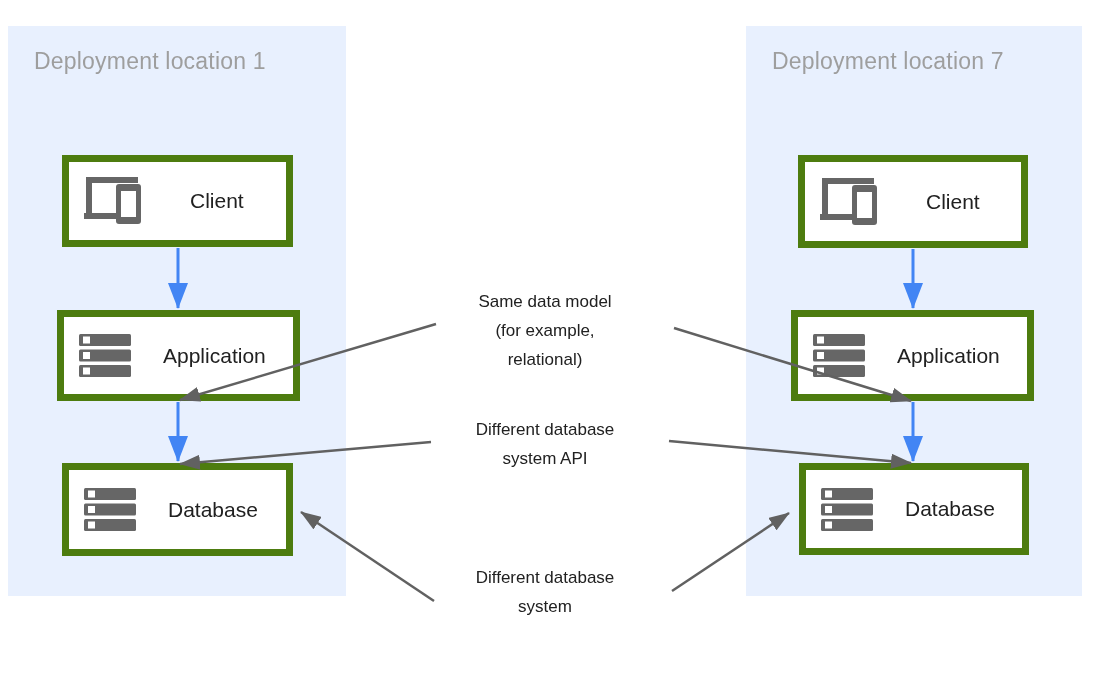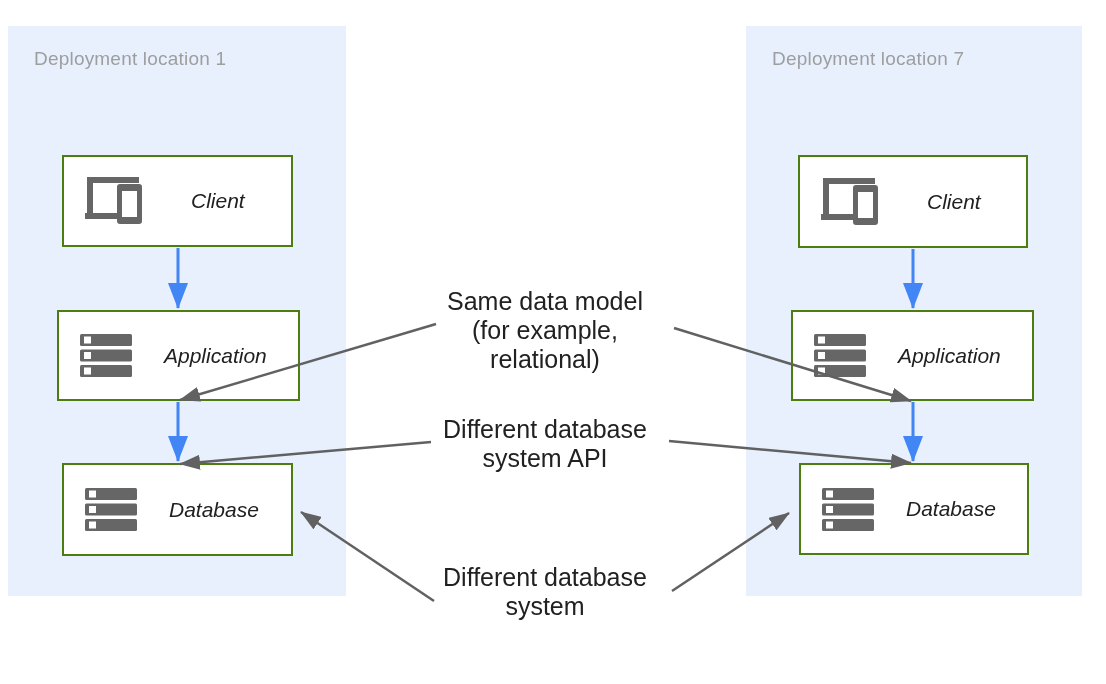--- a/index.html
+++ b/index.html
@@ -3,34 +3,34 @@
 <meta charset="utf-8">
 <style>
   html,body { margin:0; padding:0; background:#ffffff; }
   .stage {
     position:relative; width:1106px; height:684px; background:#ffffff;
     font-family:"Liberation Sans", sans-serif; overflow:hidden;
   }
   .panel { position:absolute; background:#e8f0fe; }
   .panel-title {
     position:absolute; top:22px; left:26px;
-    font-size:19px; color:#9e9e9e; letter-spacing:0.2px;
+    font-size:23px; color:#9e9e9e; letter-spacing:0.2px;
   }
   .node {
-    position:absolute; background:#ffffff; border:2px solid #4d7c0f;
+    position:absolute; background:#ffffff; border:7px solid #4d7c0f;
     box-sizing:border-box; display:flex; align-items:center;
-    padding-left:21px; gap:32px;font-style:italic;
+    padding-left:15px; gap:32px;
   }
   .node.client-node { gap:48px; }
   .node-icon { display:flex; align-items:center; }
   .node-label { font-size:21px; color:#212121; white-space:nowrap; }
   .overlay { position:absolute; left:0; top:0; pointer-events:none; }
   .annotation {
     position:absolute; left:415px; width:260px; text-align:center;
-    font-size:25px; line-height:29px; color:#212121; white-space:pre-line;
+    font-size:17px; line-height:29px; color:#212121; white-space:pre-line;
   }
 </style>
 </head>
 <body>
 
 <div class="stage">
 
   <section class="panel" style="left:8px; top:26px; width:338px; height:570px;">
     <div class="panel-title">Deployment location 1</div>
   </section>

